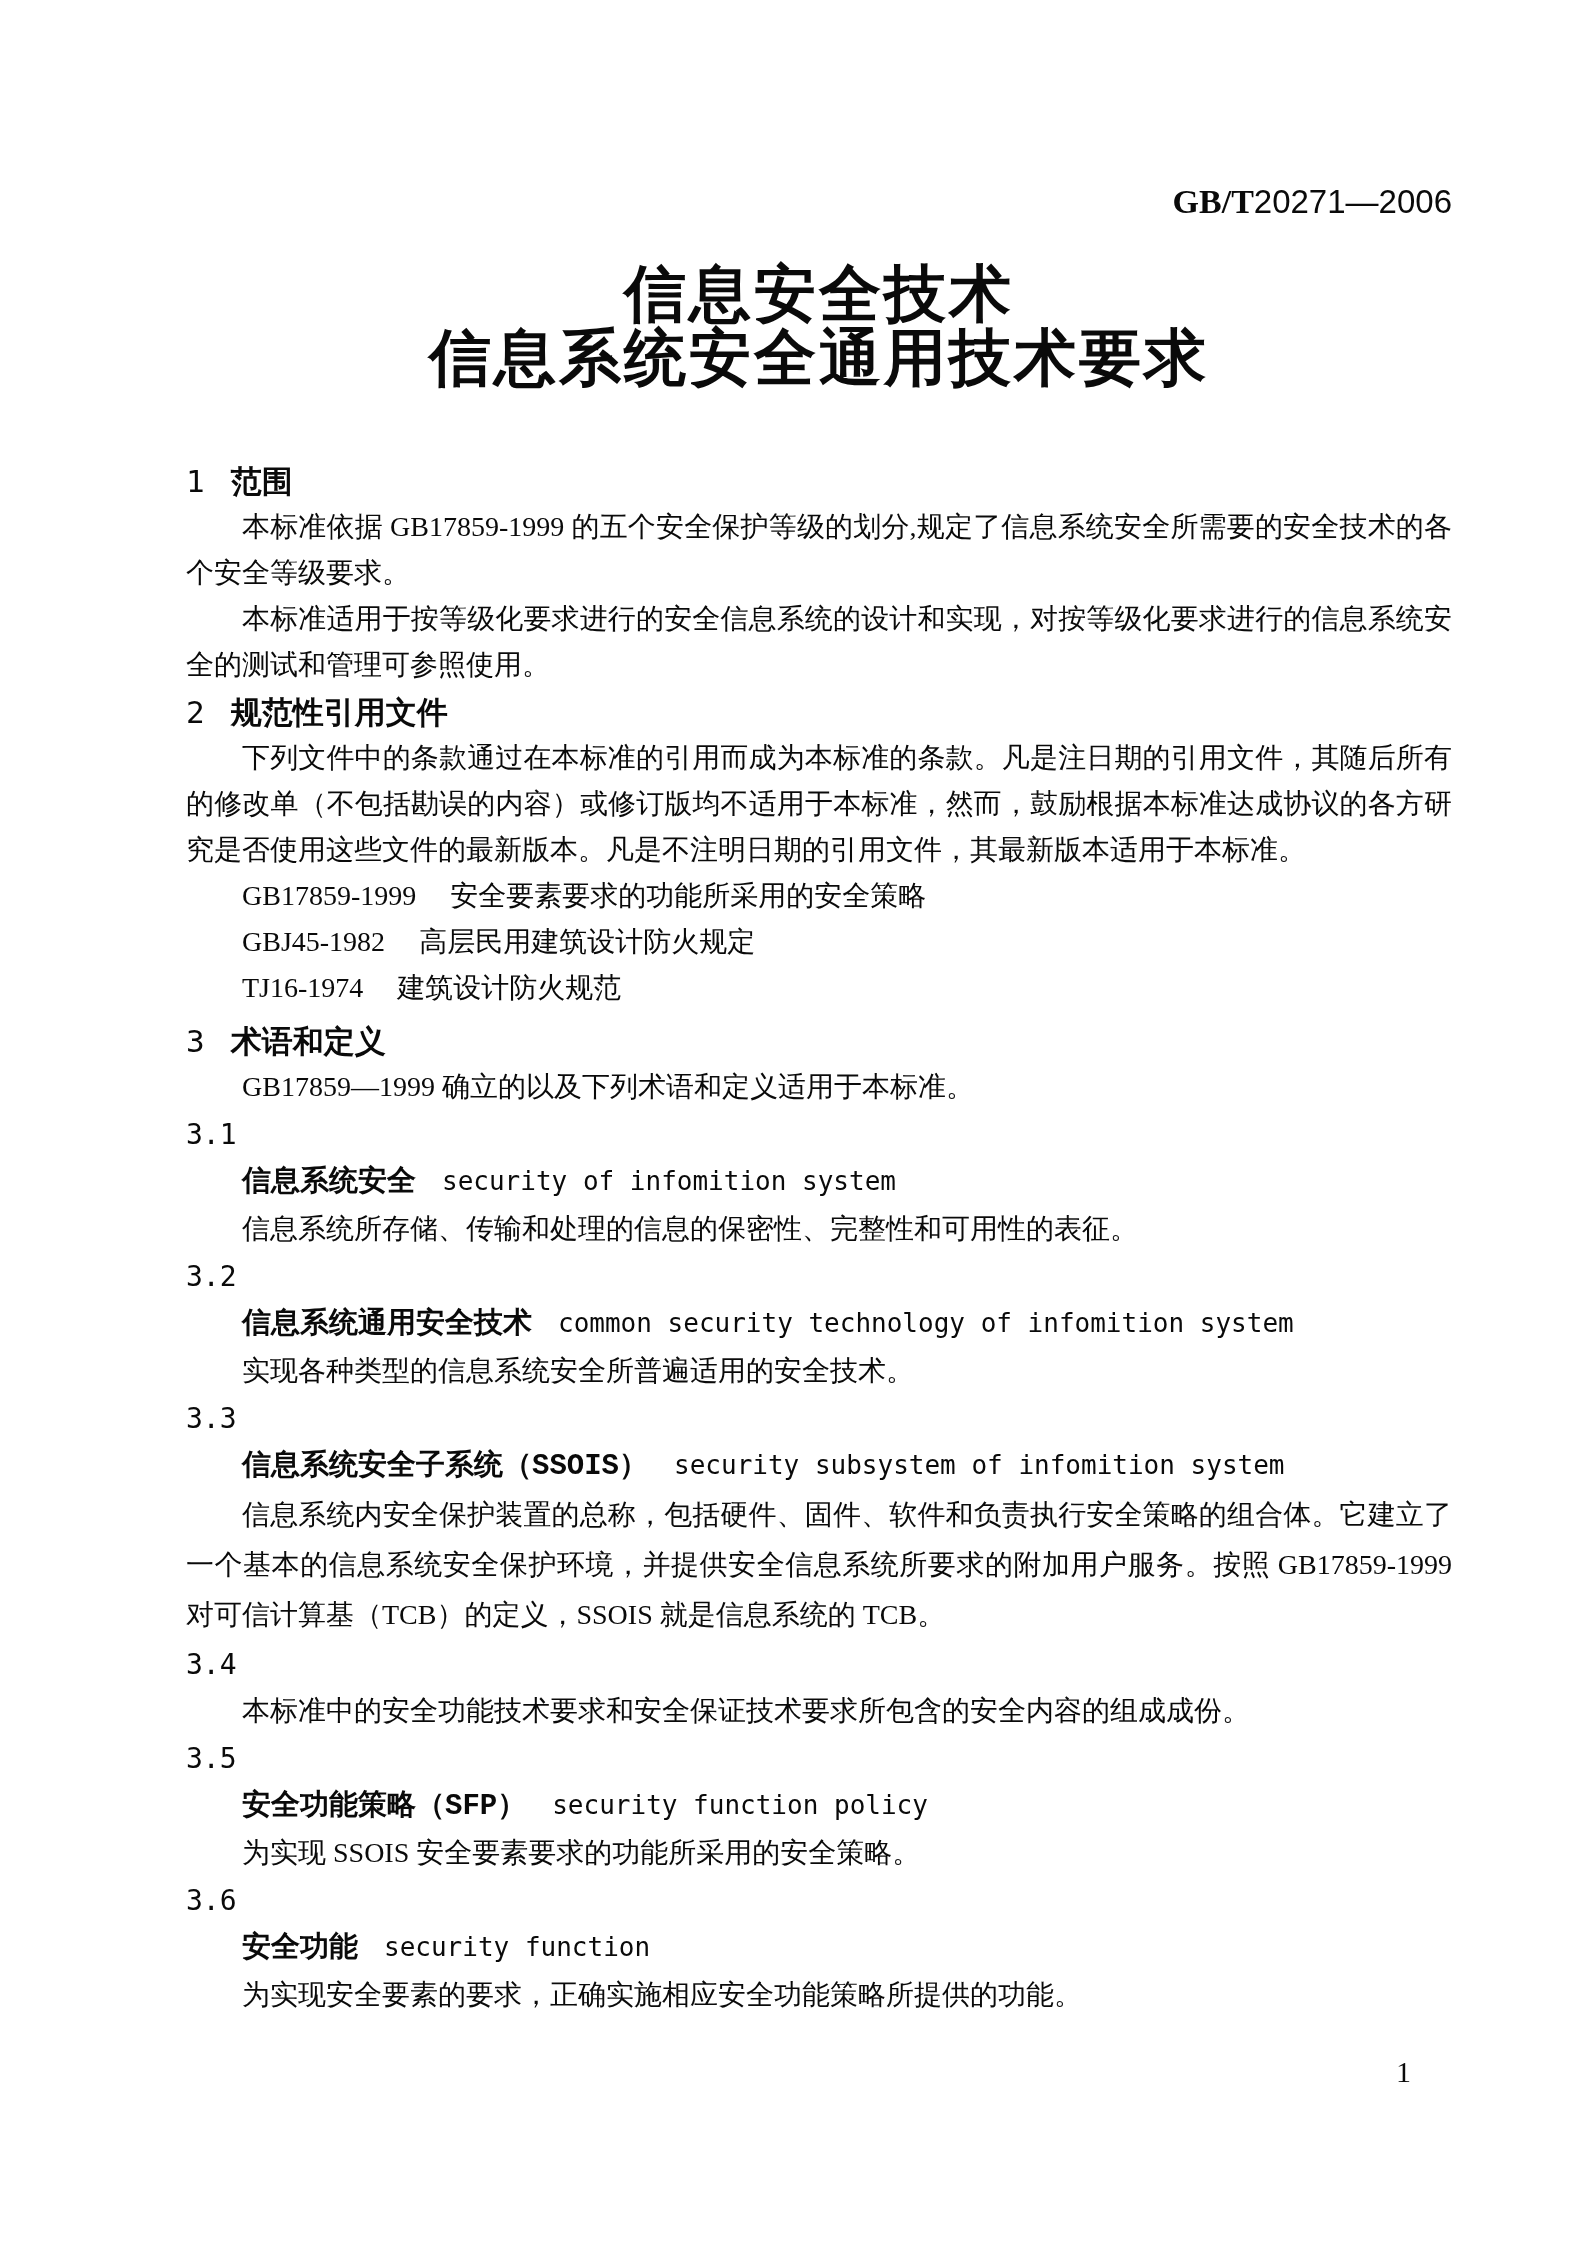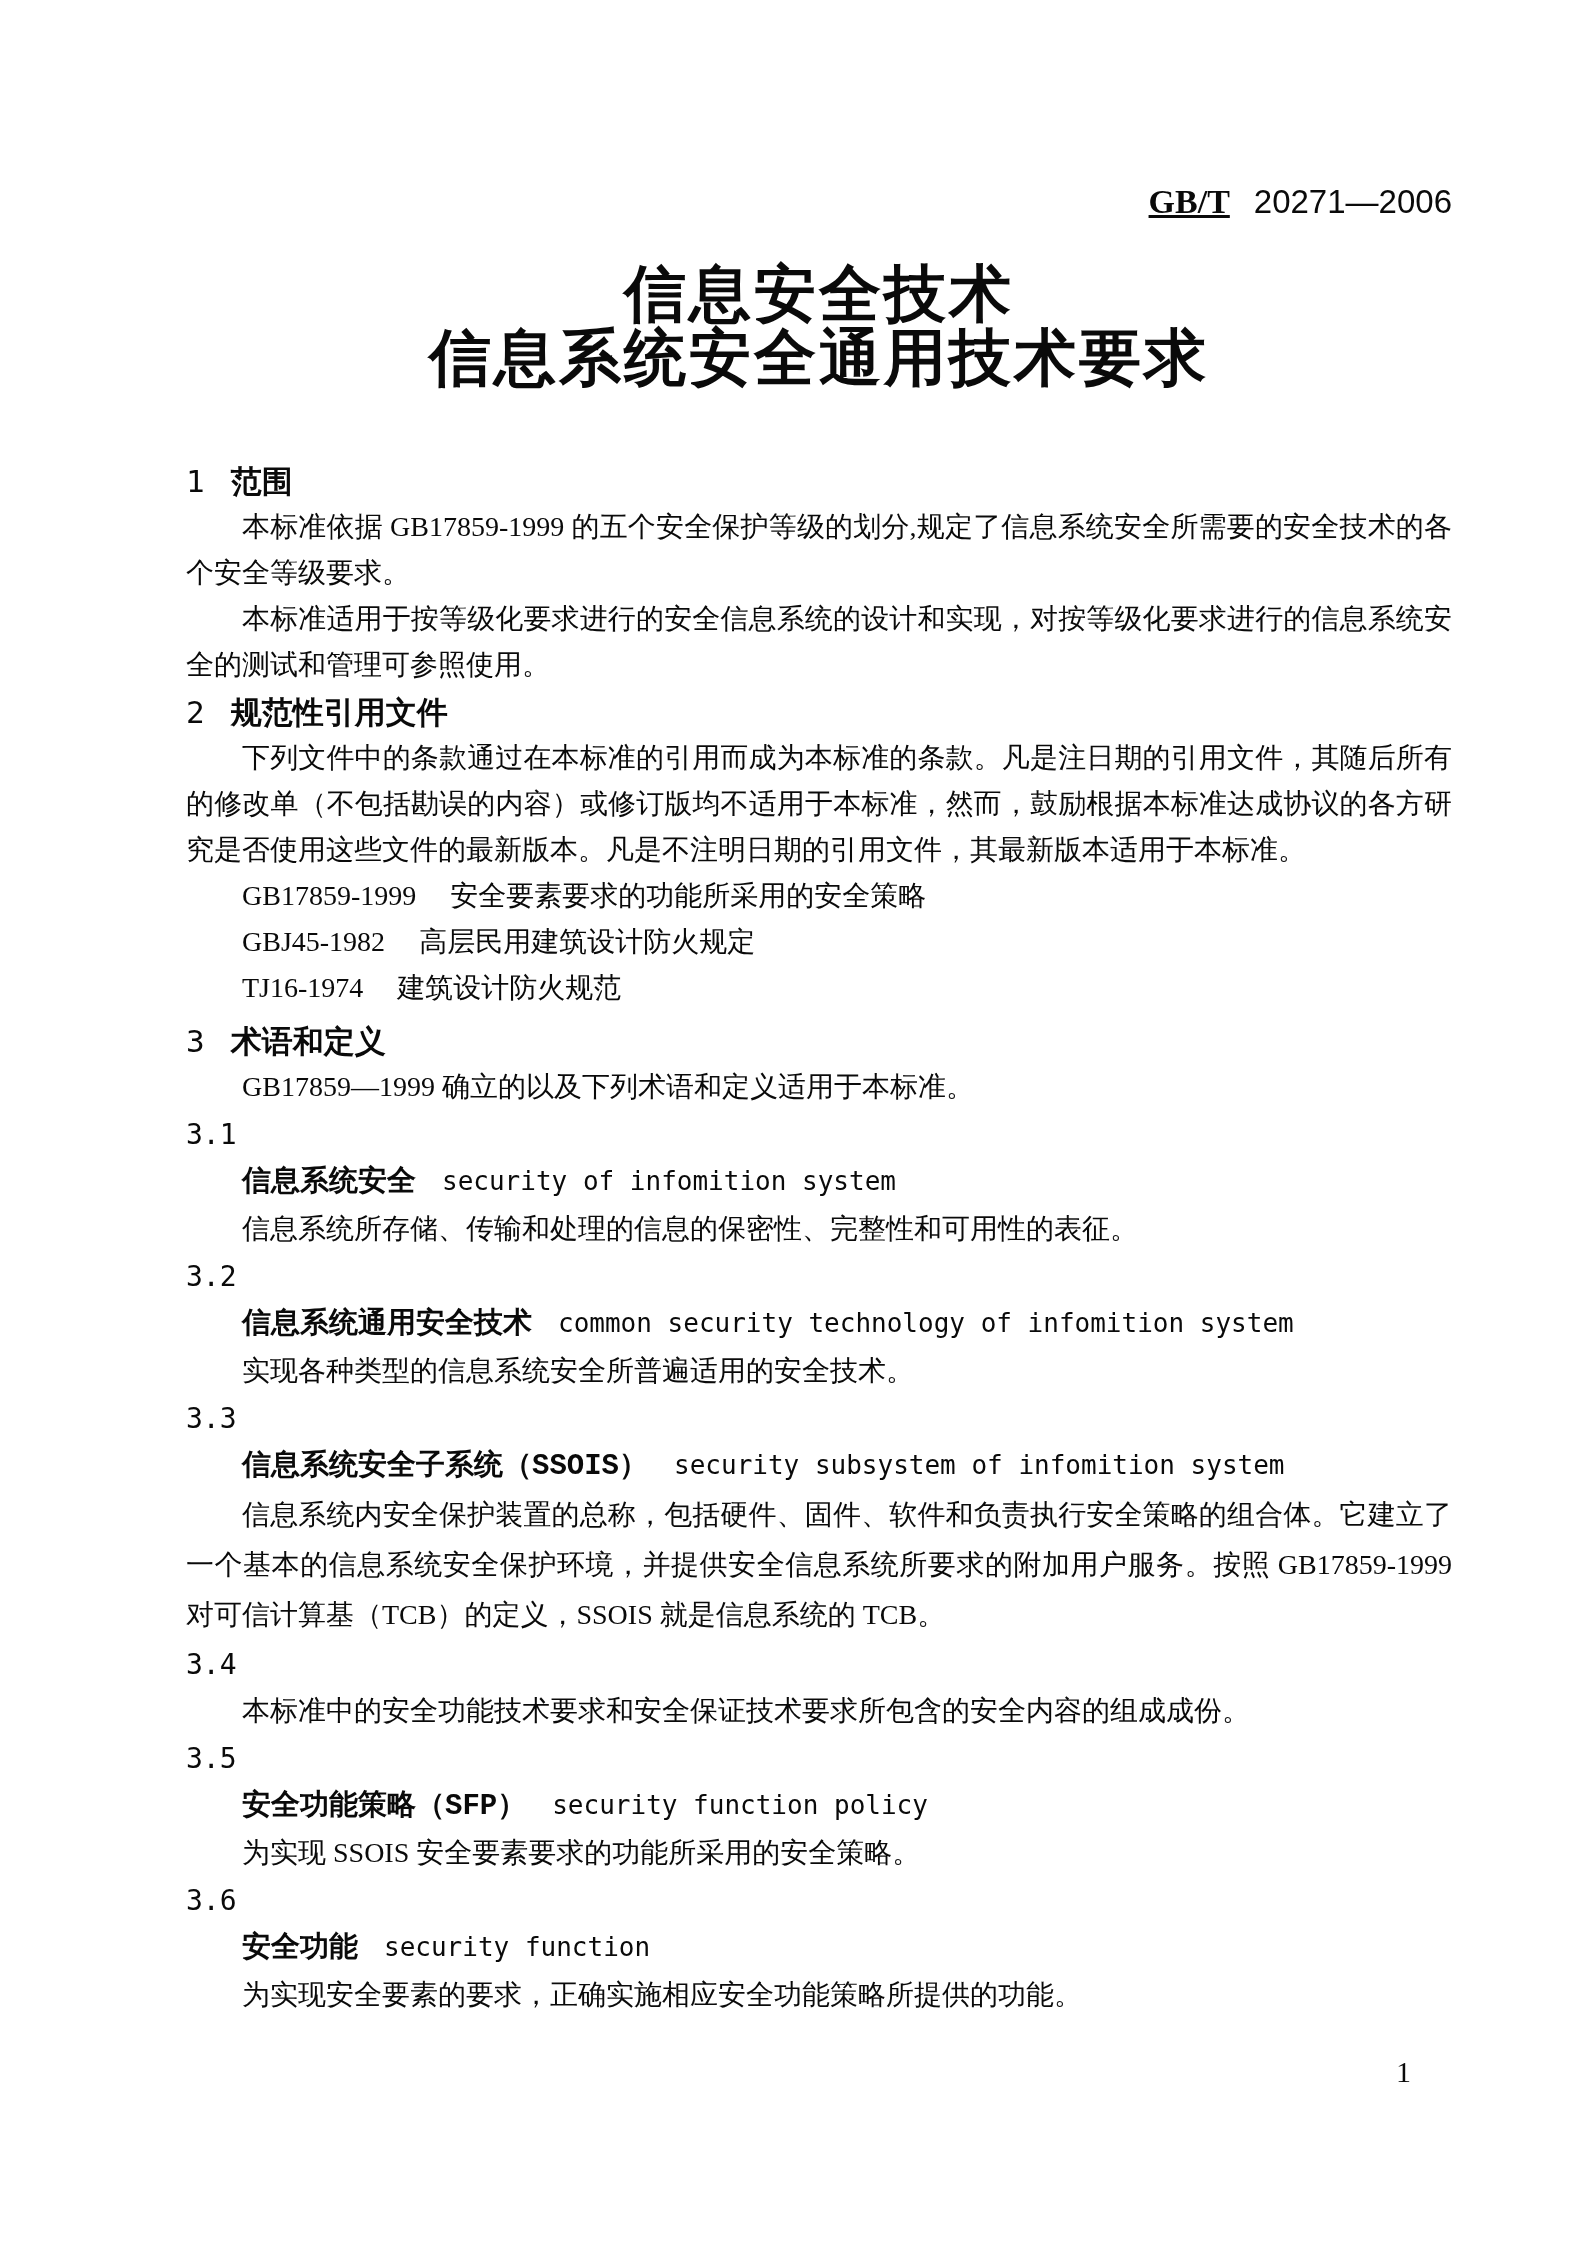--- a/index.html
+++ b/index.html
@@ -23,26 +23,25 @@
   
   .doc-header {
     text-align: right;
     line-height: 36px;
     white-space: nowrap;
   }
   .doc-header .hdr-prefix {
     font-family: "Liberation Serif", "DejaVu Serif", serif;
     font-weight: bold;
     font-size: 34px;
-    text-decoration: underline;
   }
   .doc-header .hdr-number {
     font-family: "Liberation Sans", "DejaVu Sans", sans-serif;
     font-size: 33px;
-    margin-left: 24px;
+    margin-left: 0;
   }
 
   
   .doc-title {
     margin-top: 36px;
     text-align: center;
     font-family: "Liberation Sans", "DejaVu Sans", sans-serif;
     font-weight: bold;
     font-size: 62px;
     line-height: 64px;

